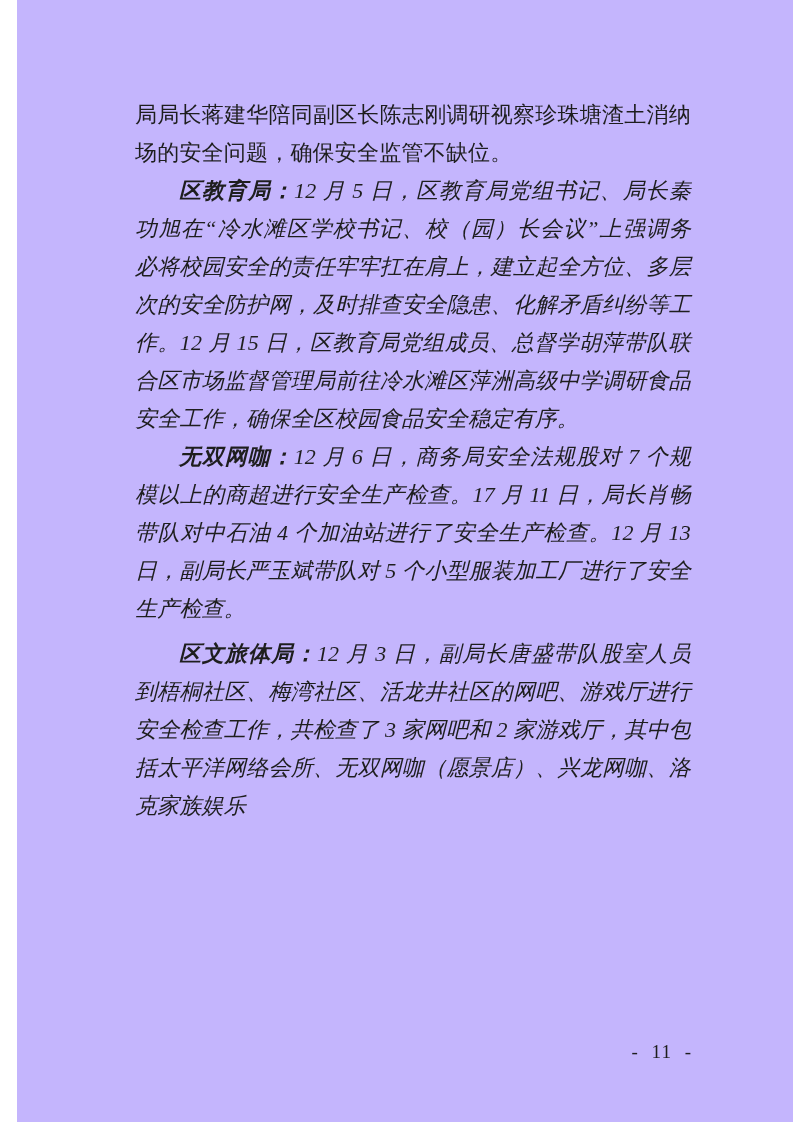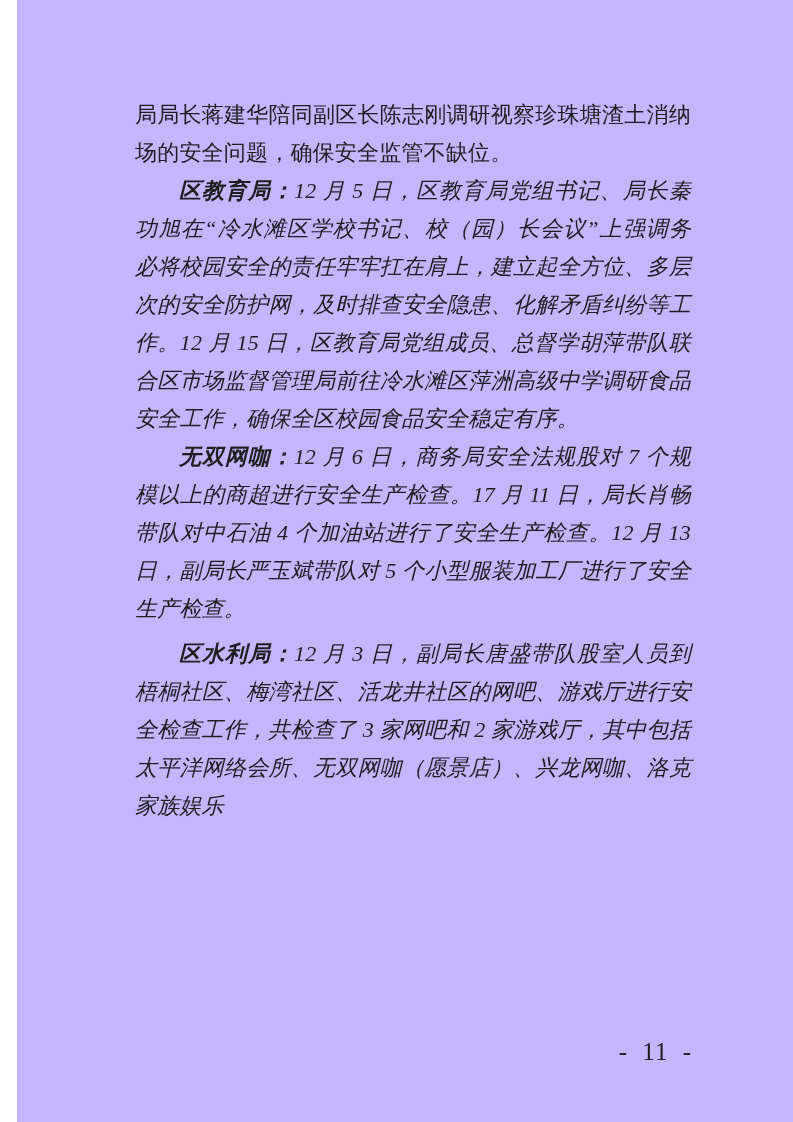--- a/index.html
+++ b/index.html
@@ -44,40 +44,40 @@
   .para.gap-before {
     margin-top: 7px;
   }
   .para-head {
     font-weight: 700;
   }
   .page-footer {
     position: absolute;
     top: 1040px;
     right: 118px;
-    font-size: 25px;
+    font-size: 19px;
     line-height: 24px;
     letter-spacing: 1px;
     word-spacing: 7px;
     color: #1e1e1e;
   }
 </style>
 </head>
 <body>
 
 <div class="doc-page">
 
   <div class="doc-body">
 
     <p class="para"><span class="para-head"></span><span>局局长蒋建华陪同副区长陈志刚调研视察珍珠塘渣土消纳场的安全问题，确保安全监管不缺位。</span></p>
 
     <p class="para indent"><span class="para-head">区教育局：</span><span>12 月 5 日，区教育局党组书记、局长秦功旭在“冷水滩区学校书记、校（园）长会议”上强调务必将校园安全的责任牢牢扛在肩上，建立起全方位、多层次的安全防护网，及时排查安全隐患、化解矛盾纠纷等工作。12 月 15 日，区教育局党组成员、总督学胡萍带队联合区市场监督管理局前往冷水滩区萍洲高级中学调研食品安全工作，确保全区校园食品安全稳定有序。</span></p>
 
 
     <p class="para indent"><span class="para-head">无双网咖：</span><span>12 月 6 日，商务局安全法规股对 7 个规模以上的商超进行安全生产检查。17 月 11 日，局长肖畅带队对中石油 4 个加油站进行了安全生产检查。12 月 13 日，副局长严玉斌带队对 5 个小型服装加工厂进行了安全生产检查。</span></p>
 
-    <p class="para indent gap-before"><span class="para-head">区水利局：</span><span>12 月 3 日，副局长唐盛带队股室人员到梧桐社区、梅湾社区、活龙井社区的网吧、游戏厅进行安全检查工作，共检查了 3 家网吧和 2 家游戏厅，其中包括太平洋网络会所、无双网咖（愿景店）、兴龙网咖、洛克家族娱乐</span></p>
+    <p class="para indent gap-before"><span class="para-head">区文旅体局：</span><span>12 月 3 日，副局长唐盛带队股室人员到梧桐社区、梅湾社区、活龙井社区的网吧、游戏厅进行安全检查工作，共检查了 3 家网吧和 2 家游戏厅，其中包括太平洋网络会所、无双网咖（愿景店）、兴龙网咖、洛克家族娱乐</span></p>
 
   </div>
 
   <div class="page-footer">- 11 -</div>
 
 </div>
 
 </body></html>

